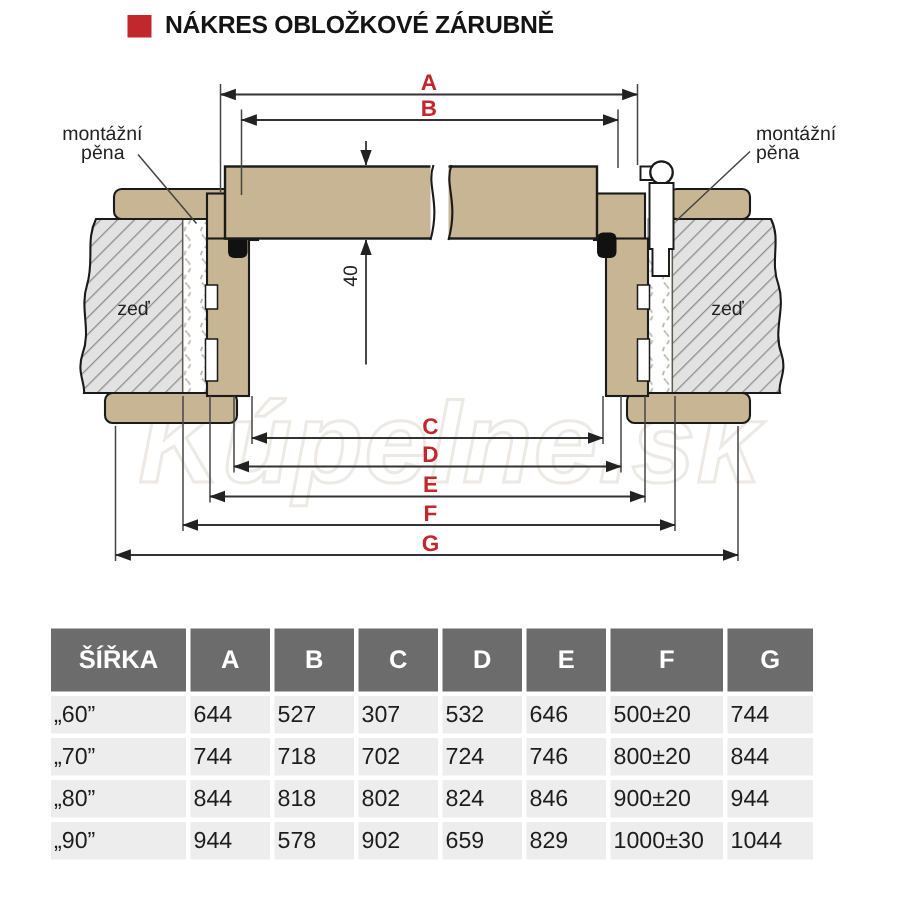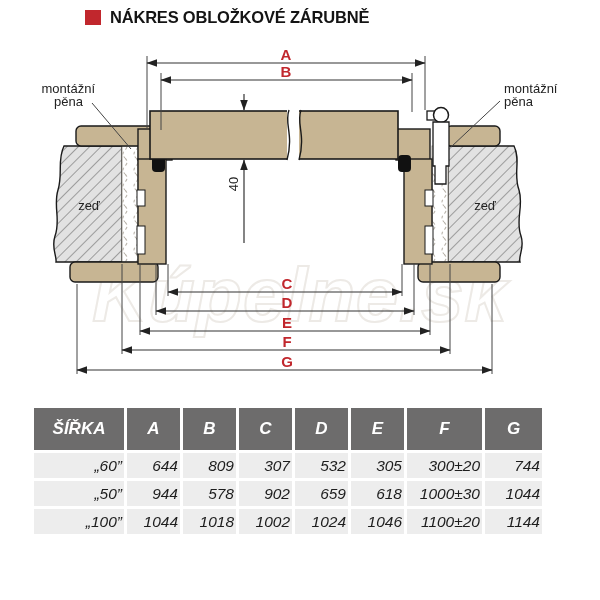--- a/index.html
+++ b/index.html
@@ -2,23 +2,23 @@
 <html><head>
 <meta charset="utf-8">
 <style>
   html,body{margin:0;padding:0;background:#fff;width:600px;height:600px;overflow:hidden;
     font-family:"Liberation Sans",sans-serif;}
   .page{position:relative;width:600px;height:600px;background:#fff;}
   header{position:absolute;top:8px;left:85px;display:flex;align-items:center;gap:9px;}
   .bullet{width:16px;height:15px;background:#c1272d;display:inline-block;}
   h1{margin:0;font-size:16.5px;font-weight:bold;color:#141414;letter-spacing:-0.2px;white-space:nowrap;}
   svg.diagram{position:absolute;top:38px;left:0;}
-  .dimtable{position:absolute;top:405px;left:31px;border-collapse:separate;border-spacing:3px;font-style:italic;}
+  .dimtable{position:absolute;top:416px;left:31px;border-collapse:separate;border-spacing:3px;}
   .dimtable th{background:#6d6c6c;color:#fff;font-weight:bold;font-size:17px;height:40px;text-align:center;}
-  .dimtable td{background:#ededed;color:#1d1d1d;font-size:15.5px;height:25px;text-align:right;padding:0 2px;}
+  .dimtable td{background:#ededed;color:#1d1d1d;font-size:15.5px;height:25px;text-align:left;padding:0 2px;}
   .c0{width:90px;}.cn{width:53px;}.cf{width:75px;}.cg{width:57px;}
 </style>
 </head>
 <body>
 
 <div class="page">
 
   <header>
     <span class="bullet"></span>
     <h1>NÁKRES OBLOŽKOVÉ ZÁRUBNĚ</h1>
@@ -144,42 +144,52 @@
         <th>D</th>
         <th>E</th>
         <th>F</th>
         <th>G</th>
       </tr>
     </thead>
     <tbody>
       <tr>
         <td>„60”</td>
         <td>644</td>
-        <td>809</td>
+        <td>527</td>
         <td>307</td>
         <td>532</td>
-        <td>305</td>
-        <td>300±20</td>
+        <td>646</td>
+        <td>500±20</td>
         <td>744</td>
       </tr>
       <tr>
-        <td>„50”</td>
+        <td>„70”</td>
+        <td>744</td>
+        <td>718</td>
+        <td>702</td>
+        <td>724</td>
+        <td>746</td>
+        <td>800±20</td>
+        <td>844</td>
+      </tr>
+      <tr>
+        <td>„80”</td>
+        <td>844</td>
+        <td>818</td>
+        <td>802</td>
+        <td>824</td>
+        <td>846</td>
+        <td>900±20</td>
+        <td>944</td>
+      </tr>
+      <tr>
+        <td>„90”</td>
         <td>944</td>
         <td>578</td>
         <td>902</td>
         <td>659</td>
-        <td>618</td>
+        <td>829</td>
         <td>1000±30</td>
         <td>1044</td>
-      </tr>
-      <tr>
-        <td>„100”</td>
-        <td>1044</td>
-        <td>1018</td>
-        <td>1002</td>
-        <td>1024</td>
-        <td>1046</td>
-        <td>1100±20</td>
-        <td>1144</td>
       </tr>
     </tbody>
   </table>
 </div>
 
 </body></html>

